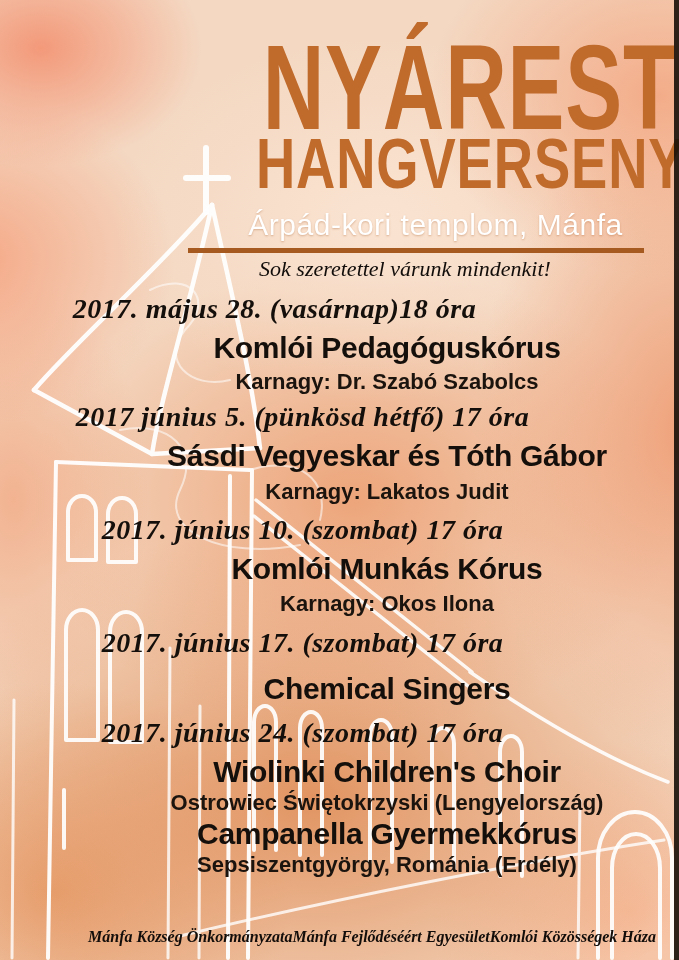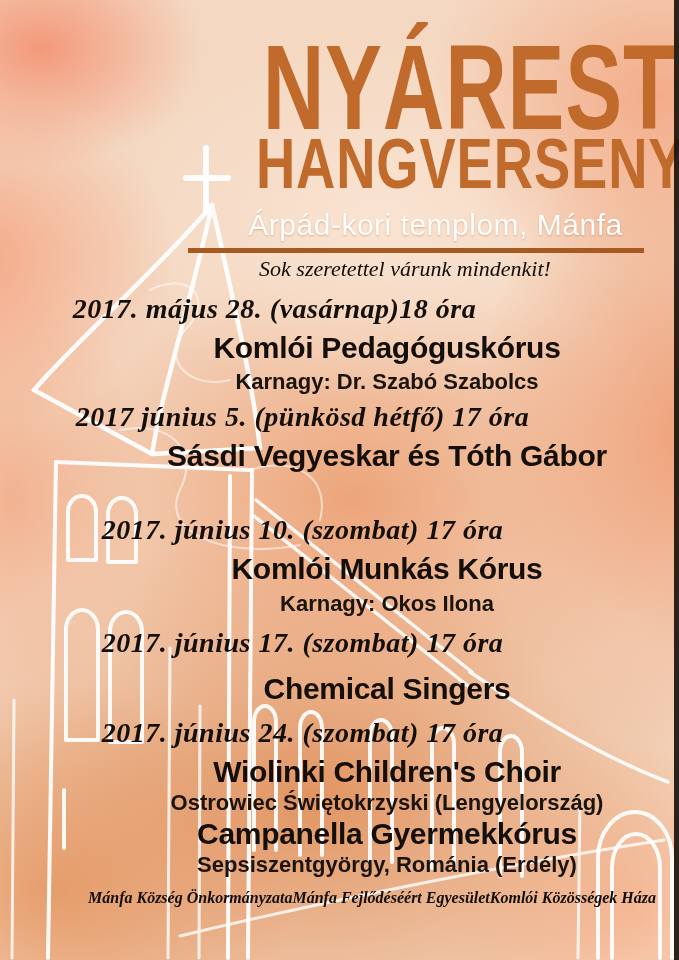--- a/index.html
+++ b/index.html
@@ -32,21 +32,21 @@
   .subtitle{top:208px;left:203px;width:465px;color:#ffffff;font-size:30px;letter-spacing:.5px;text-shadow:0 1px 2px rgba(160,80,30,.35);}
   .rule{position:absolute;top:248px;left:188px;width:456px;height:5px;background:#a75a20;}
   .tagline{top:256px;left:130px;width:550px;font-family:"Liberation Serif",serif;font-style:italic;font-size:22px;color:#120d0a;}
   .l-d0{top:293px;transform:translateX(-28px);}
   .l-n0{top:331px;} .l-k0{top:369px;}
   .l-d1{top:401px;} .l-n1{top:439px;} .l-k1{top:479px;}
   .l-d2{top:514px;} .l-n2{top:552px;} .l-k2{top:591px;}
   .l-d3{top:627px;} .l-n3{top:672px;}
   .l-d4{top:717px;} .l-n4{top:755px;} .l-k4{top:790px;}
   .l-n5{top:817px;} .l-k5{top:852px;}
-  .footer{position:absolute;top:889px;left:88px;width:548px;display:flex;justify-content:space-between;
+  .footer{position:absolute;top:928px;left:88px;width:548px;display:flex;justify-content:space-between;
           font-family:"Liberation Serif",serif;font-style:italic;font-weight:bold;font-size:16px;color:#120d0a;}
   .footer span{white-space:nowrap;}
 </style>
 </head>
 <body>
 
 <div class="poster">
 
   <svg class="sketch" width="679" height="960" viewBox="0 0 679 960" fill="none" stroke="#ffffff" stroke-linecap="round" stroke-linejoin="round">
     <g opacity=".55" stroke-width="2">
@@ -107,20 +107,21 @@
   <div class="line subtitle ctr">Árpád-kori templom, Mánfa</div>
   <div class="rule"></div>
   <div class="line tagline ctr">Sok szeretettel várunk mindenkit!</div>
 
   <div class="line date ctr l-d0">2017. május 28. (vasárnap)18 óra</div>
   <div class="line name ctr l-n0">Komlói Pedagóguskórus</div>
   <div class="line detail ctr l-k0">Karnagy: Dr. Szabó Szabolcs</div>
 
   <div class="line date ctr l-d1">2017 június 5. (pünkösd hétfő) 17 óra</div>
   <div class="line name ctr l-n1">Sásdi Vegyeskar és Tóth Gábor</div>
+  <div class="line detail ctr l-k1">Karnagy: Lakatos Judit</div>
 
   <div class="line date ctr l-d2">2017. június 10. (szombat) 17 óra</div>
   <div class="line name ctr l-n2">Komlói Munkás Kórus</div>
   <div class="line detail ctr l-k2">Karnagy: Okos Ilona</div>
 
   <div class="line date ctr l-d3">2017. június 17. (szombat) 17 óra</div>
   <div class="line name ctr l-n3">Chemical Singers</div>
 
   <div class="line date ctr l-d4">2017. június 24. (szombat) 17 óra</div>
   <div class="line name ctr l-n4">Wiolinki Children's Choir</div>

